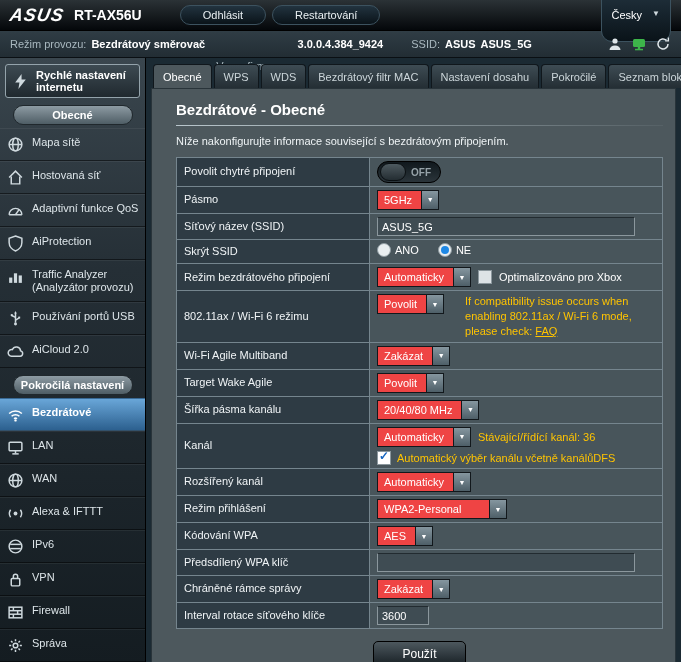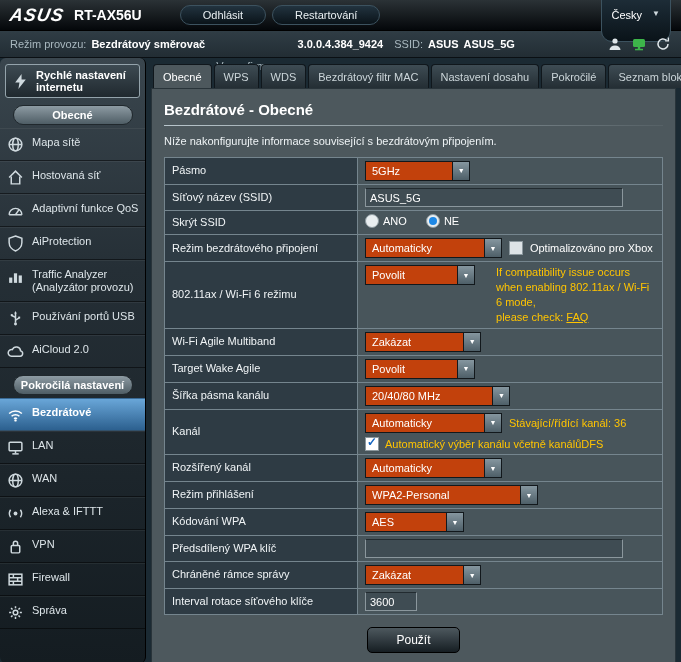--- a/index.html
+++ b/index.html
@@ -44,21 +44,20 @@
   .infobar .lbl{color:#a9b8bf;}
   .infobar a{color:#fff;font-weight:bold;cursor:pointer;}
   .info-icons{margin-left:auto;display:flex;align-items:center;gap:8px;}
   .info-icons svg{display:block;cursor:pointer;}
   
   .layout{display:flex;height:605px;}
   .sidebar{
     width:145px;flex:0 0 145px;overflow:hidden;
     background:linear-gradient(180deg,#3a464e 0%,#252f36 35%,#141c21 100%);
     border-right:1px solid #000;
-    border-radius:6px;
   }
   .quick{
     margin:6px 5px 4px 5px;display:flex;align-items:center;gap:7px;
     border:1px solid #94a3ab;border-radius:3px;
     background:linear-gradient(#3d4a52,#20292f);
     padding:4px 6px;color:#fff;font-size:11px;font-weight:bold;cursor:pointer;
   }
   .section-pill{
     margin:7px auto 3px auto;width:118px;text-align:center;
     background:linear-gradient(#8d9ba3,#4e5d65);
@@ -83,40 +82,40 @@
   .tabs{display:flex;gap:2px;padding:6px 0 0 7px;}
   .tab{
     background:linear-gradient(#3e4c54,#242e34);
     border:1px solid #10171c;border-bottom:none;
     border-radius:4px 4px 0 0;color:#ccd6da;font-size:11px;
     padding:6px 9px 5px 9px;cursor:pointer;white-space:nowrap;
   }
   .tab.active{background:#4d585d;color:#fff;}
   .panel{
     flex:1;background:#4d585d;border:1px solid #29343a;border-bottom:none;
-    margin:0 5px 0 5px;padding:10px 12px 6px 12px;overflow:hidden;
+    margin:0 5px 0 5px;padding:10px 12px 6px 24px;overflow:hidden;
   }
   .page-title{color:#fff;font-size:15px;font-weight:bold;margin:2px 0 7px 0;}
   .divider{height:1px;background:linear-gradient(90deg,#b9c6cc,rgba(185,198,204,.08));margin-bottom:9px;}
   .desc{color:#eef3f5;font-size:11px;margin-bottom:10px;}
   
   table.form{width:100%;border-collapse:collapse;}
   table.form th{
     background:#2e3b44;border:1px solid #75858e;color:#f0f4f6;
     font-size:11px;font-weight:normal;text-align:left;
     padding:4px 7px;width:178px;line-height:1.25;
   }
   table.form td{
     background:#48555b;border:1px solid #75858e;color:#fff;
     font-size:11px;padding:3px 7px;line-height:1.3;
   }
   .ctl-row{display:flex;align-items:center;gap:7px;flex-wrap:nowrap;}
   .fake-select{
     display:inline-flex;align-items:stretch;height:18px;
-    background:#c2410c;border:1px solid #12181c;cursor:pointer;gap:43px;
+    background:#ef4444;border:1px solid #12181c;cursor:pointer;
   }
   .fake-select .val{color:#fff;font-size:11px;padding:2px 9px 0 6px;white-space:nowrap;}
   .fake-select .arrow{
     width:16px;display:flex;align-items:center;justify-content:center;
     background:linear-gradient(#85969f,#4e5f68);color:#17202
     6;font-size:7px;border-left:1px solid #12181c;
   }
   .text-input{
     background:#3f4c53;border:1px solid #8b979d;border-top-color:#222b30;
     color:#fff;font-size:11px;height:15px;padding:1px 4px;
@@ -178,21 +177,21 @@
     <span>Česky</span>
     <span class="lang-arrow">▼</span>
   </div>
 </div>
 
 <div class="infobar">
   <span class="lbl">Režim provozu:</span>
   <a>Bezdrátový směrovač</a>
   <span class="lbl" style="margin-left:6px;margin-top:44px;">Verze firmwaru:</span>
   <a>3.0.0.4.384_9424</a>
-  <span class="lbl" style="margin-left:6px;">SSID:</span>
+  <span class="lbl" style="margin-left:23px;">SSID:</span>
   <a>ASUS</a>
   <a>ASUS_5G</a>
   <div class="info-icons">
     <span>
       <svg width="16" height="16" viewBox="0 0 16 16">
           <circle cx="8" cy="5" r="2.6" fill="#dfe6ea"></circle>
           <path d="M2.5 14 a5.5 4.6 0 0 1 11 0 Z" fill="#dfe6ea"></path>
         </svg>
     </span>
     <span>
@@ -332,20 +331,30 @@
         <svg width="17" height="17" viewBox="0 0 16 16">
             <circle class="fill" cx="8" cy="8" r="1.8"></circle>
             <path d="M3.4 4.5 a6 6 0 0 0 0 7 M12.6 4.5 a6 6 0 0 1 0 7"></path>
           </svg>
       </span>
       <span>Alexa &amp; IFTTT</span>
     </div>
     <div class="side-item">
       <span class="icon">
         <svg width="17" height="17" viewBox="0 0 16 16">
+            <circle cx="8" cy="8" r="6"></circle>
+            <line x1="3" y1="6" x2="13" y2="6"></line>
+            <line x1="3" y1="10" x2="13" y2="10"></line>
+          </svg>
+      </span>
+      <span>IPv6</span>
+    </div>
+    <div class="side-item">
+      <span class="icon">
+        <svg width="17" height="17" viewBox="0 0 16 16">
             <rect x="4" y="7" width="8" height="7" rx="1"></rect>
             <path d="M6 7 V5 a2 2 0 0 1 4 0 V7"></path>
           </svg>
       </span>
       <span>VPN</span>
     </div>
     <div class="side-item">
       <span class="icon">
         <svg width="17" height="17" viewBox="0 0 16 16">
             <rect x="2" y="3" width="12" height="10"></rect>
@@ -382,20 +391,29 @@
     </div>
 
     <div class="panel">
       <div class="page-title">Bezdrátové - Obecné</div>
       <div class="divider"></div>
       <div class="desc">Níže nakonfigurujte informace související s bezdrátovým připojením.</div>
 
       <table class="form">
 
         <tbody>
+            <tr>
+          <th>Povolit chytré připojení</th>
+          <td>
+            <div class="toggle">
+              <div class="knob"></div>
+              <span class="state">OFF</span>
+            </div>
+          </td>
+        </tr>
 
         <tr>
           <th>Pásmo</th>
           <td>
             <div class="fake-select">
               <span class="val">5GHz</span>
               <span class="arrow">▼</span>
             </div>
           </td>
         </tr>

